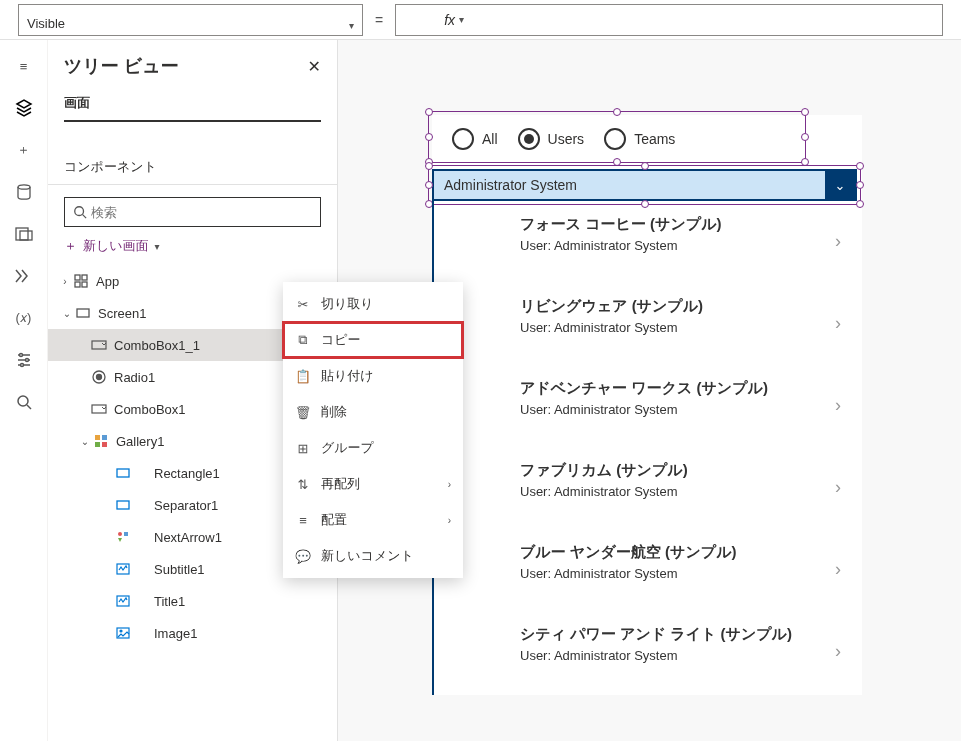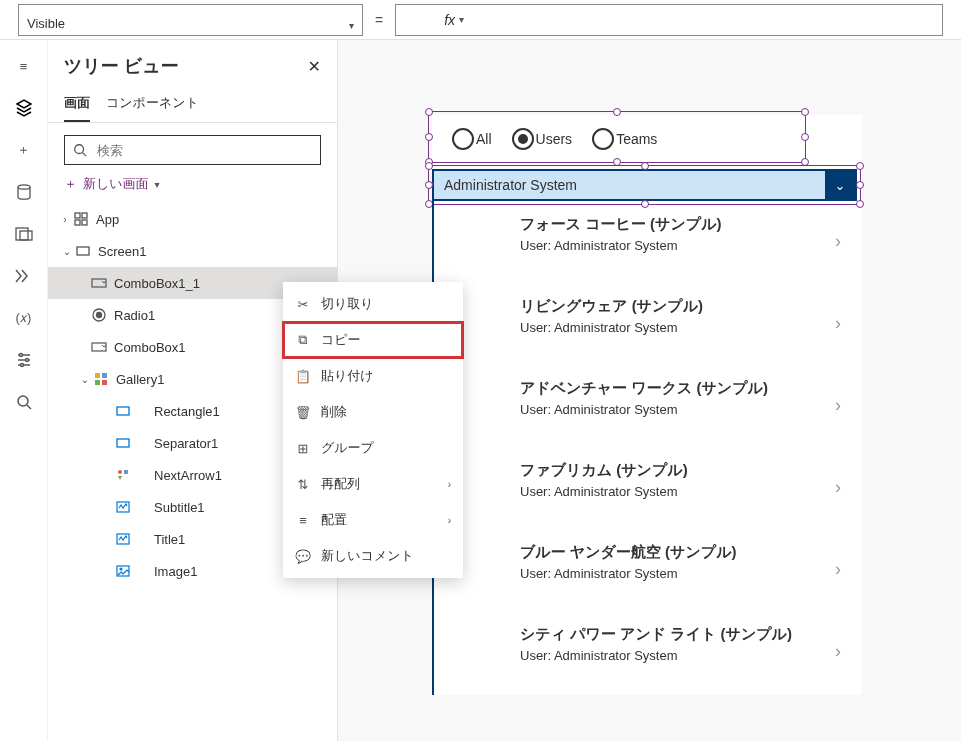--- a/index.html
+++ b/index.html
@@ -13,46 +13,46 @@
 .fx-label { font-style: italic; font-size: 14px; margin-left: 40px; }
 
 .rail { position: absolute; left: 0; top: 40px; width: 48px; bottom: 0; background: #fff; border-right: 1px solid #f3f2f1; display: flex; flex-direction: column; align-items: center; gap: 18px; padding-top: 14px; }
 .rail-item { width: 24px; height: 24px; display: flex; align-items: center; justify-content: center; color: #555; cursor: pointer; }
 .rail-item.active { color: #000; }
 
 .panel { position: absolute; left: 48px; top: 40px; width: 290px; bottom: 0; background: #fff; border-right: 1px solid #e1e1e1; display: flex; flex-direction: column; }
 .panel-header { display: flex; align-items: center; justify-content: space-between; padding: 14px 16px 8px; }
 .panel-title { font-size: 18px; font-weight: 600; }
 .close-x { font-size: 16px; cursor: pointer; }
-.tabs { display: flex; gap: 16px; padding: 0 16px; border-bottom: 1px solid #e1e1e1; }
+.tabs { display: flex; gap: 28px; padding: 0 16px; border-bottom: 1px solid #e1e1e1; flex-direction: column; }
 .tab { padding: 8px 0; font-size: 13px; cursor: pointer; }
 .tab.active { border-bottom: 2px solid #323130; font-weight: 600; }
 .search-wrap { padding: 12px 16px 6px; }
-.search-box { height: 30px; border: 1px solid #323130; display: flex; align-items: center; padding: 0 8px; gap: 10px; }
+.search-box { height: 30px; border: 1px solid #323130; display: flex; align-items: center; padding: 0 8px; gap: 4px; }
 .search-box input { border: none; outline: none; flex: 1; font-size: 13px; }
 .new-screen { padding: 4px 16px 10px; display: flex; align-items: center; gap: 6px; color: #742774; font-size: 13px; cursor: pointer; }
 
 .tree { flex: 1; overflow: auto; }
 .tree-row { display: flex; align-items: center; height: 32px; padding-right: 8px; cursor: pointer; }
 .tree-row.selected { background: #e1dfdd; }
 .tree-toggle { width: 14px; text-align: center; font-size: 10px; color: #555; }
 .tree-icon { width: 18px; display: flex; justify-content: center; color: #555; }
 .tree-label { margin-left: 6px; }
 .tree-dots { margin-left: auto; color: #555; font-size: 14px; letter-spacing: 2px; }
 .ind0 { padding-left: 10px; }
 .ind1 { padding-left: 12px; }
 .ind2 { padding-left: 42px; }
 .ind3 { padding-left: 60px; }
 .ind4 { padding-left: 66px; gap: 16px; }
 
 .canvas { position: absolute; left: 338px; top: 40px; right: 0; bottom: 0; background: #f8f8f8; }
 .artboard { position: absolute; left: 94px; top: 75px; width: 430px; height: 580px; background: #fff; }
 
 .radio-group { position: absolute; left: 0; top: 0; width: 370px; height: 48px; display: flex; align-items: center; gap: 20px; padding-left: 20px; }
-.radio-item { display: flex; align-items: center; gap: 2px; font-size: 14px; }
+.radio-item { display: flex; align-items: center; gap: 8px; font-size: 14px; }
 .radio-outer { width: 22px; height: 22px; border: 2px solid #333; border-radius: 50%; display: flex; align-items: center; justify-content: center; }
 .radio-inner { width: 10px; height: 10px; border-radius: 50%; background: #333; }
 
 .sel-box { position: absolute; border: 1px solid #7b2f8a; pointer-events: none; }
 .sel-box .h { position: absolute; width: 8px; height: 8px; background: #fff; border: 1px solid #7b2f8a; border-radius: 50%; }
 .h.tl{top:-4px;left:-4px}.h.tr{top:-4px;right:-4px}.h.bl{bottom:-4px;left:-4px}.h.br{bottom:-4px;right:-4px}
 .h.tm{top:-4px;left:calc(50% - 4px)}.h.bm{bottom:-4px;left:calc(50% - 4px)}.h.ml{left:-4px;top:calc(50% - 4px)}.h.mr{right:-4px;top:calc(50% - 4px)}
 
 .combo { position: absolute; left: 0; top: 54px; width: 425px; height: 32px; border: 2px solid #003a70; display: flex; align-items: center; background: #fff; }
 .combo-text { flex: 1; padding: 0 10px; font-size: 14px; background: #cce4f7; line-height: 28px; height: 28px; }

